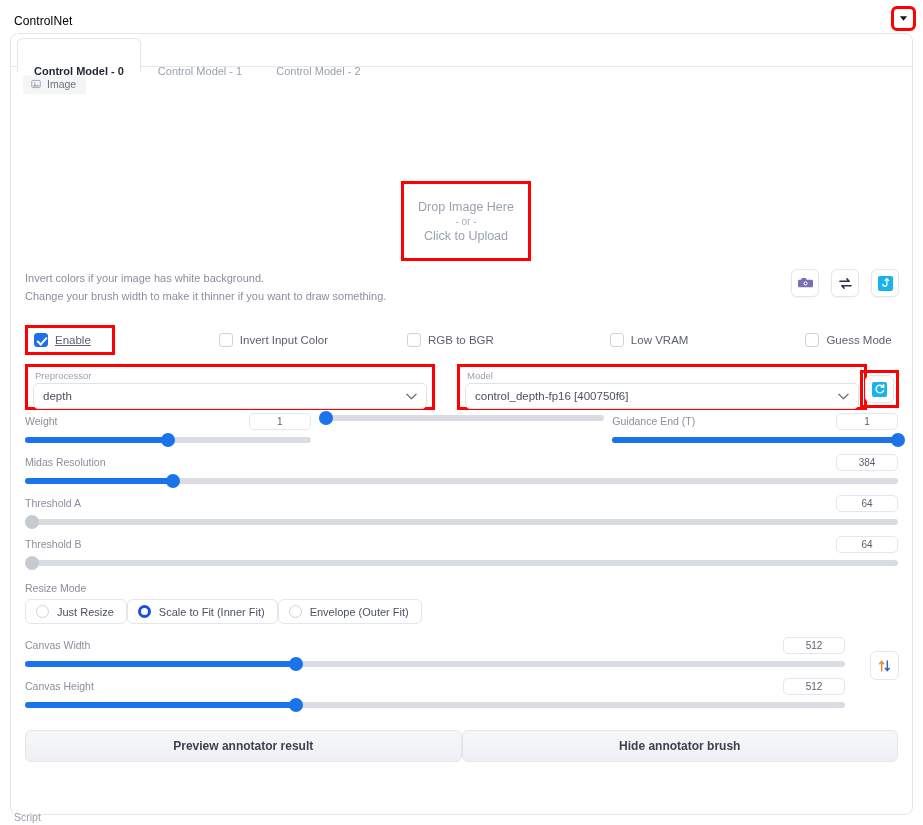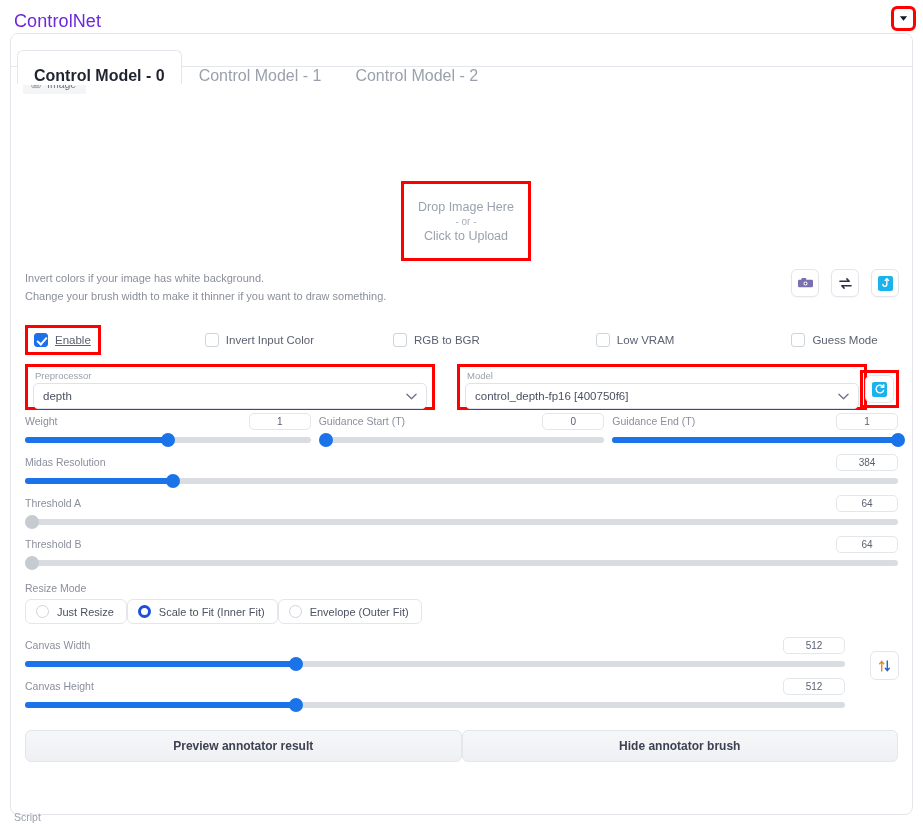--- a/index.html
+++ b/index.html
@@ -16,22 +16,22 @@
     background: #fff;
   }
 
   
   .accordion-head {
     position: relative;
     padding: 11px 14px 6px 14px;
     height: 38px;
   }
   .accordion-title {
-    font-size: 18px;
-    color: #6d28d9;
+    font-size: 12px;
+    color: #000000;
     letter-spacing: .1px;
   }
   .collapse-btn {
     position: absolute;
     top: 8px; right: 9px;
     width: 21px; height: 21px;
     border: 1px solid #d5d9e0;
     border-radius: 4px;
     background: #fff;
     display: flex; align-items: center; justify-content: center;
@@ -53,30 +53,30 @@
 
   
   .tabs {
     display: flex;
     border-bottom: 1px solid #e3e6eb;
     height: 33px;
     padding-left: 6px;
     background: #fff;
   }
   .tab {
-    padding: 8px 16px;
+    padding: 16px 16px;
     height: 33px;
     line-height: 33px;
-    font-size: 16px;
+    font-size: 11px;
     color: #9aa1ac;
     border: 1px solid transparent;
     border-bottom: none;
     border-radius: 6px 6px 0 0;
     position: relative;
-    top: 16px;
+    top: 4px;
   }
   .tab.active {
     color: #1f2430;
     font-weight: bold;
     background: #fff;
     border-color: #e3e6eb;
     box-shadow: 0 1px 0 0 #fff;
     margin-bottom: -1px;
     height: 34px;
     line-height: 33px;
@@ -145,21 +145,21 @@
     align-items: center;
     padding: 0 14px;
     height: 36px;
     position: relative;
   }
   .chk-item {
     display: flex; align-items: center; gap: 7px;
     font-size: 11.5px; color: #5b6170;
   }
   .chk-item.enable-item {
-    padding: 5px 7px 5px 6px;
+    padding: 5px 21px 5px 6px;
     border: 3px solid #ff0000;
     margin-left: 0px;
     text-decoration: underline;
   }
   .box {
     width: 14px; height: 14px;
     border: 1px solid #cfd4db;
     border-radius: 3px;
     background: #fff;
     display: inline-block;
@@ -491,24 +491,20 @@
             <span class="sl-num">1</span>
           </div>
           <div class="track">
             <div class="rail"></div>
             <div class="fill" style="width:50%"></div>
             <div class="knob" style="left:50%"></div>
           </div>
         </div>
 
         <div class="sl-col">
-          <div class="sl-head">
-            <span class="sl-label">Guidance Start (T)</span>
-            <span class="sl-num">0</span>
-          </div>
           <div class="track">
             <div class="rail"></div>
             <div class="fill" style="width:0%"></div>
             <div class="knob" style="left:0%;transform:translateX(0)"></div>
           </div>
         </div>
 
         <div class="sl-col">
           <div class="sl-head">
             <span class="sl-label">Guidance End (T)</span>

